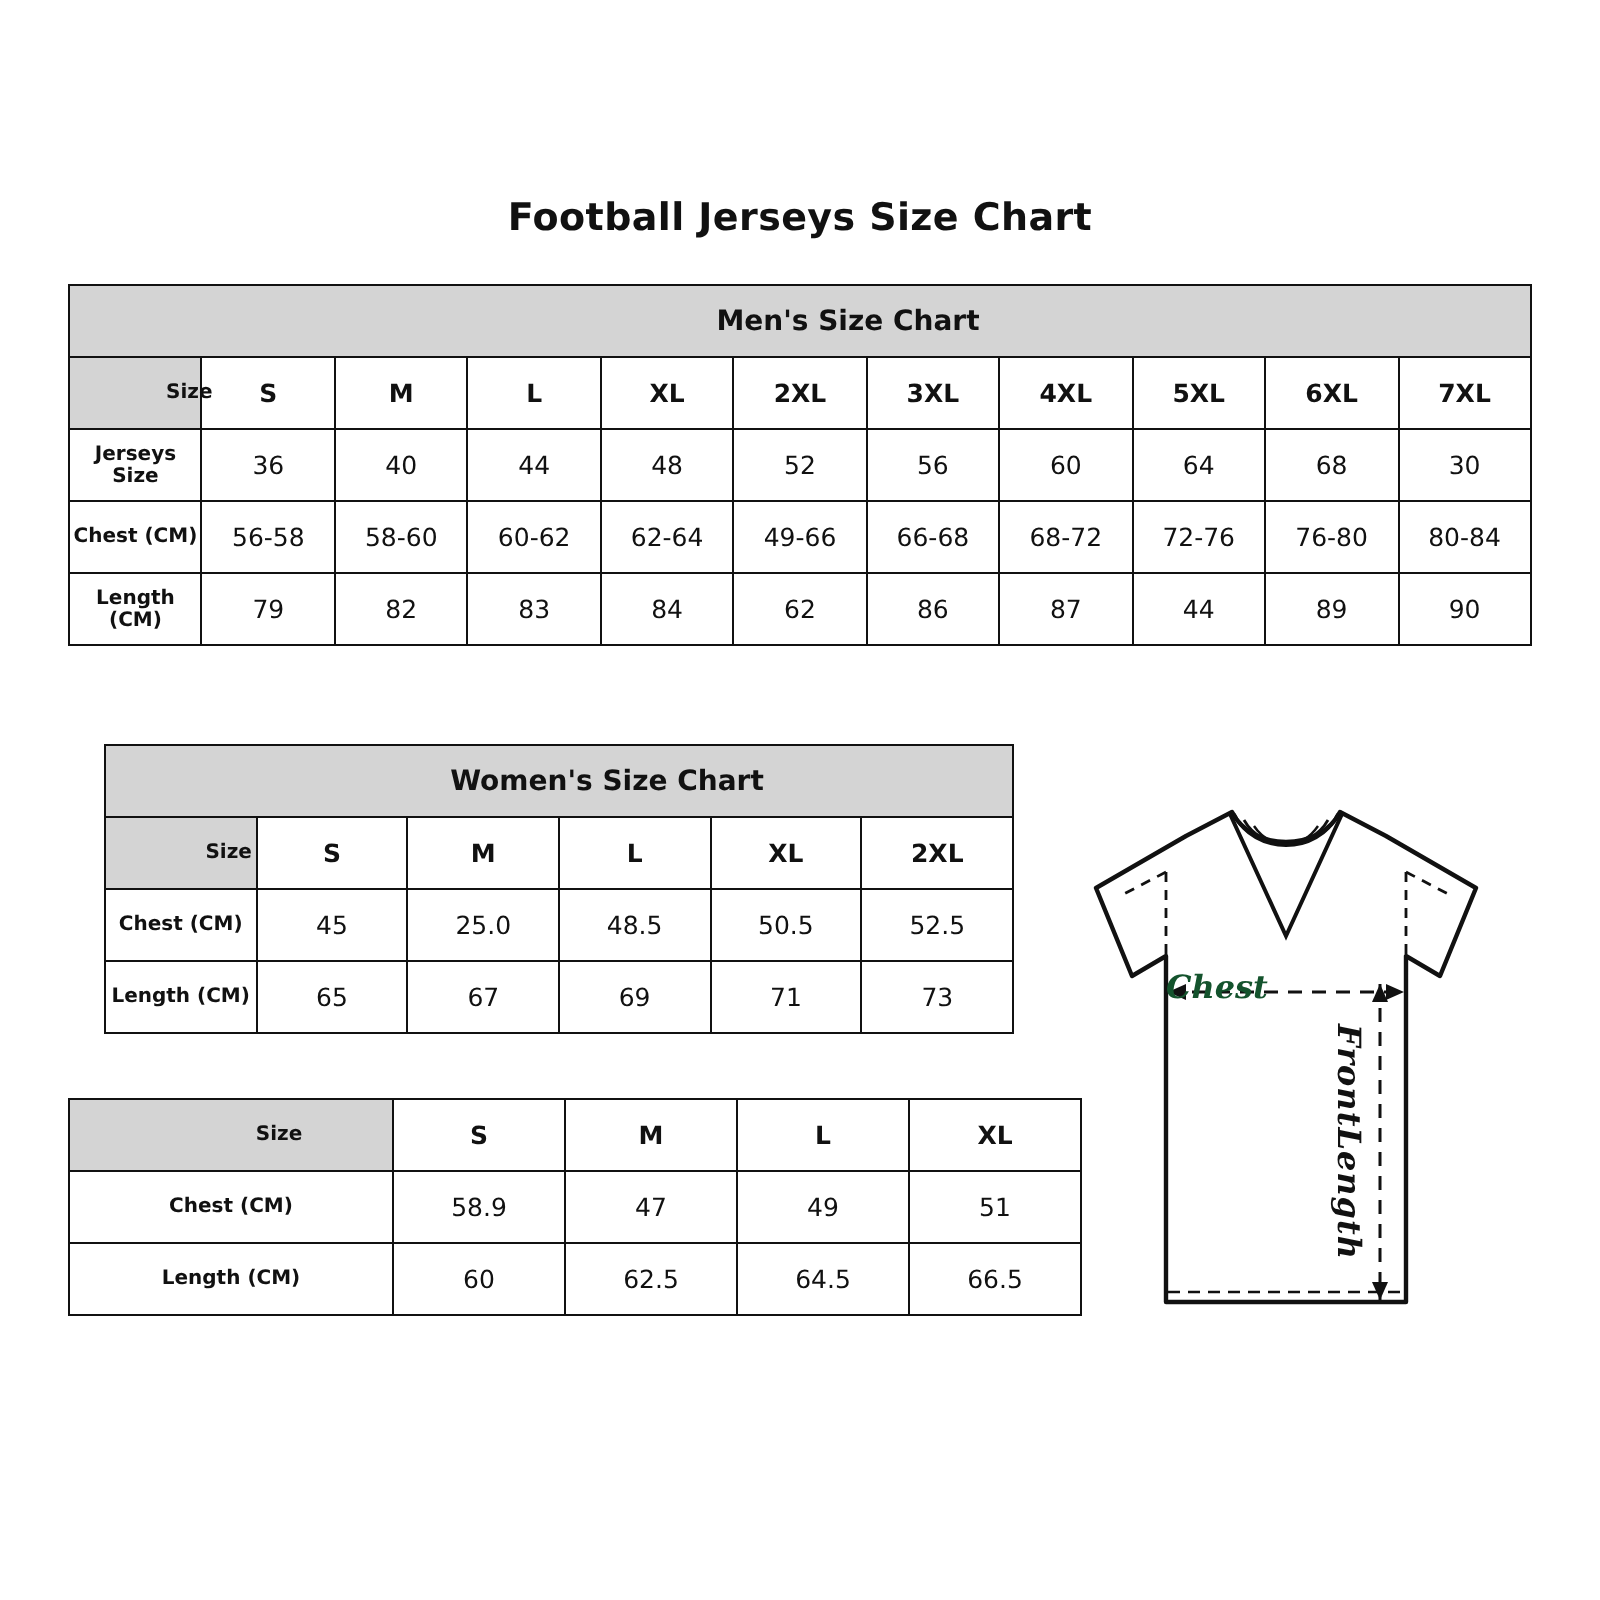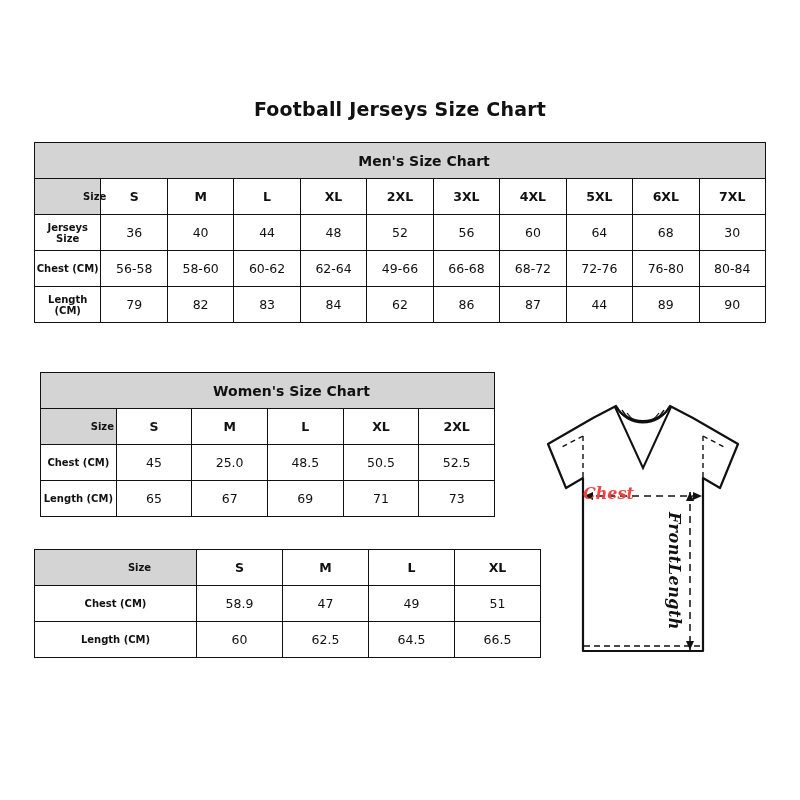--- a/index.html
+++ b/index.html
@@ -66,21 +66,21 @@
     left: 34px;
     top: 142px;
     width: 732px;
   }
   #mens-table td.rowlabel { width: 118px; }
   #mens-table td.datacell { width: 61px; }
 
   
   #womens-table {
     position: absolute;
-    left: 40px;
+    left: 52px;
     top: 372px;
     width: 455px;
   }
   #womens-table td.rowlabel { width: 113px; }
   #womens-table td.datacell { width: 68px; }
 
   
   #youth-table {
     position: absolute;
     left: 34px;
@@ -102,21 +102,21 @@
     display: block;
   }
   .label-chest {
     position: absolute;
     left: 583px;
     top: 484px;
     font-family: "DejaVu Serif", serif;
     font-style: italic;
     font-weight: bold;
     font-size: 16px;
-    color: #ef4444;
+    color: #14532d;
   }
   .label-frontlength {
     position: absolute;
     left: 665px;
     top: 512px;
     font-family: "DejaVu Serif", serif;
     font-style: italic;
     font-weight: bold;
     font-size: 16px;
     color: #111111;

